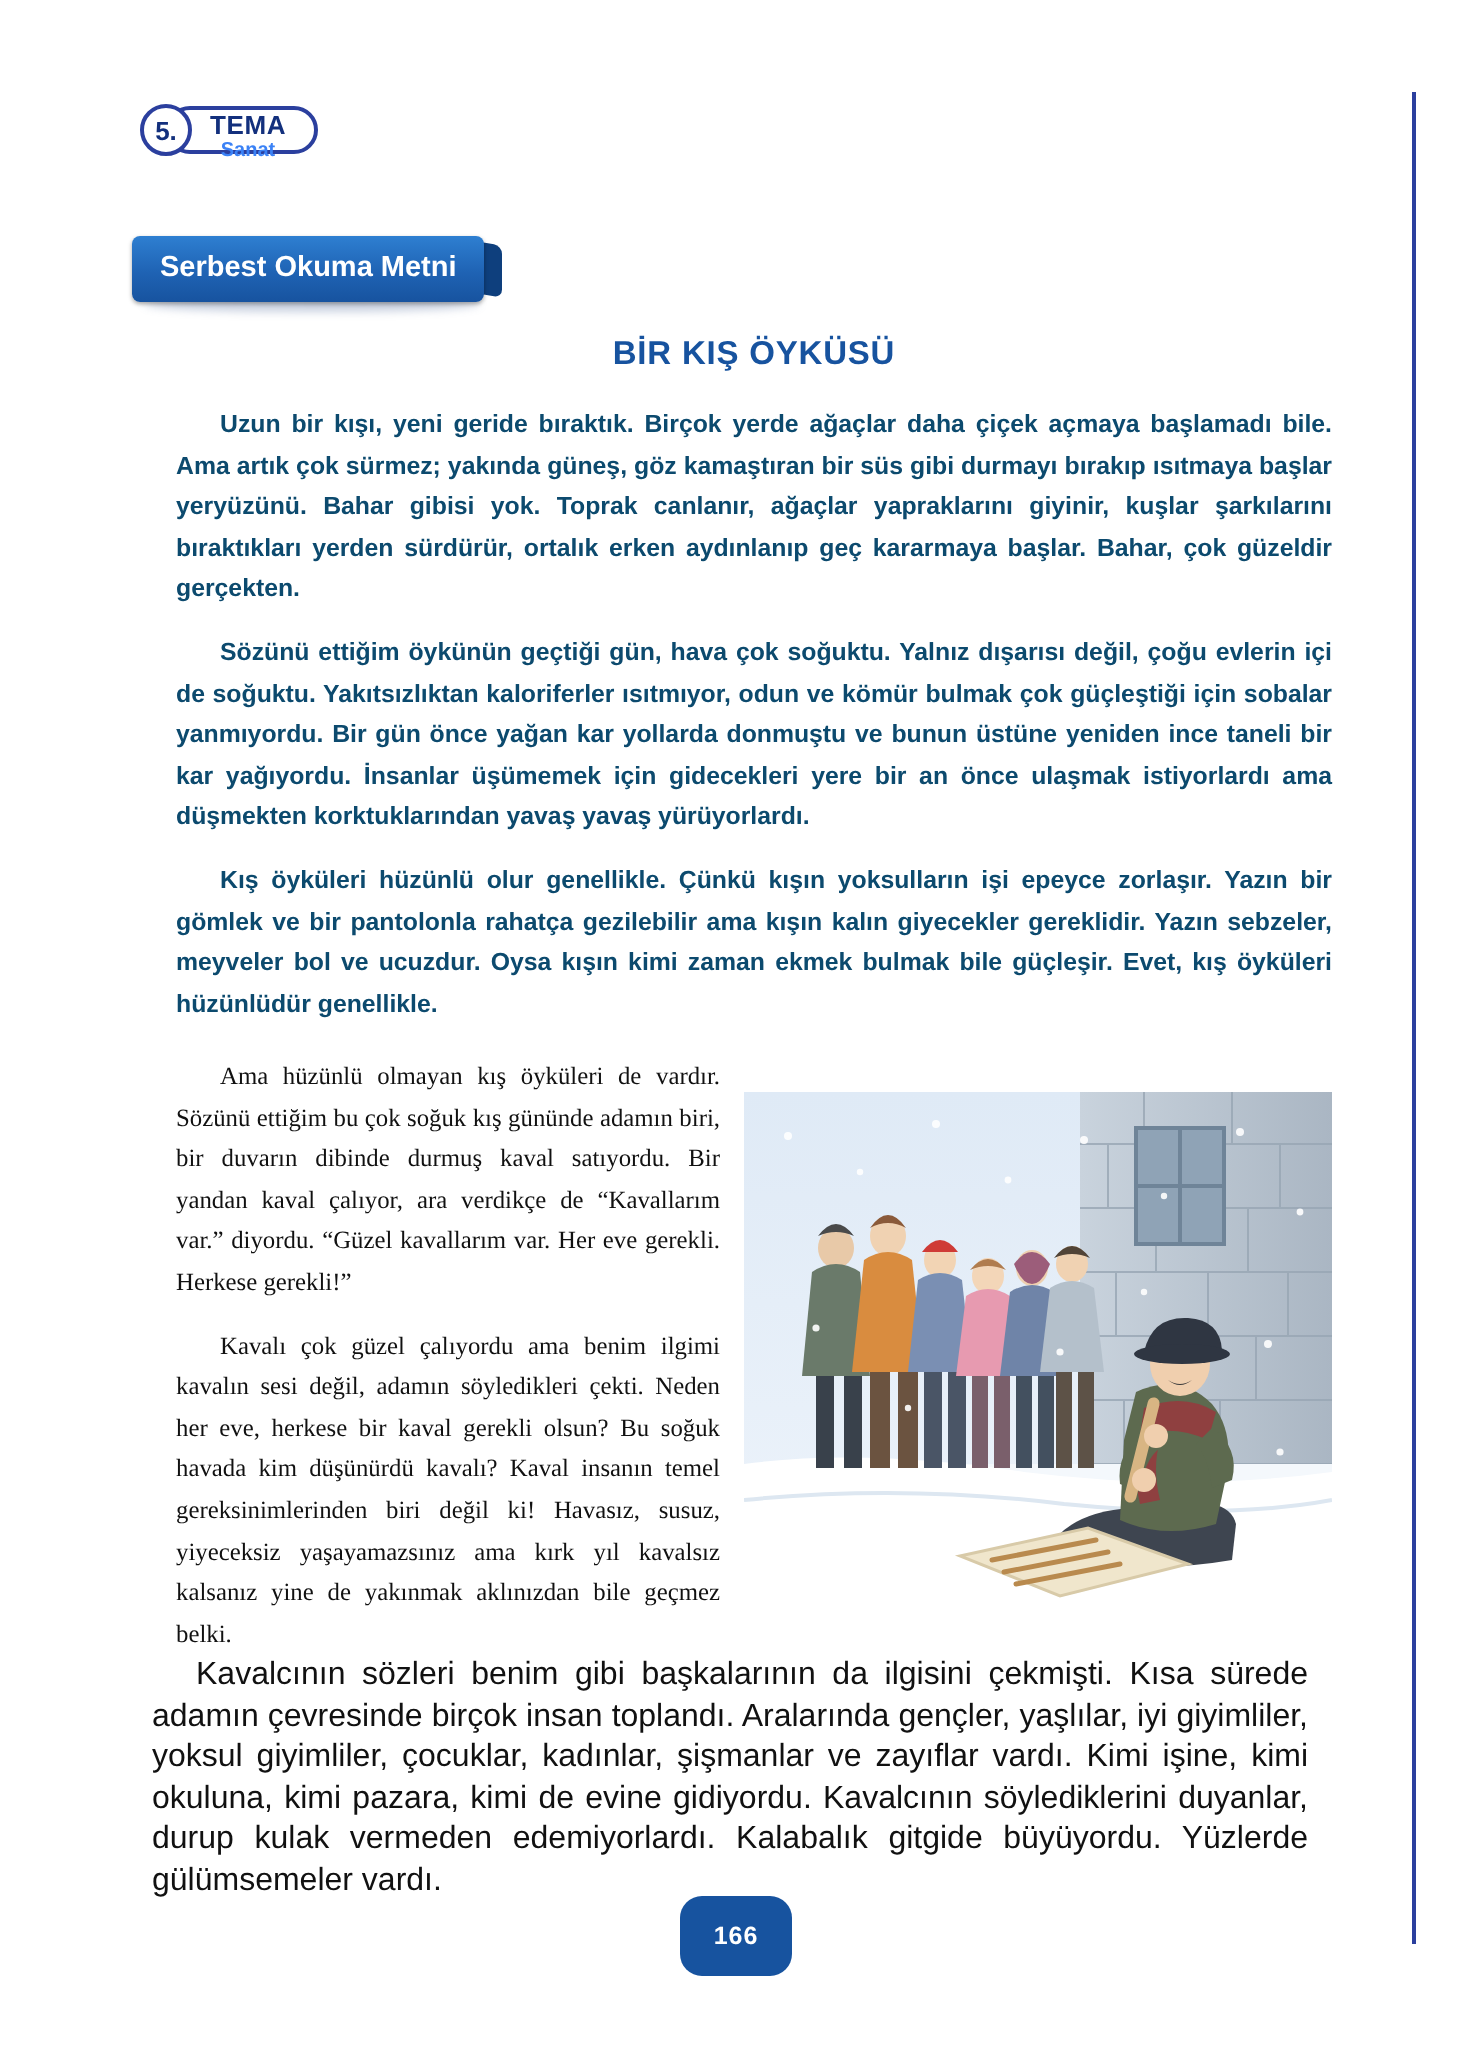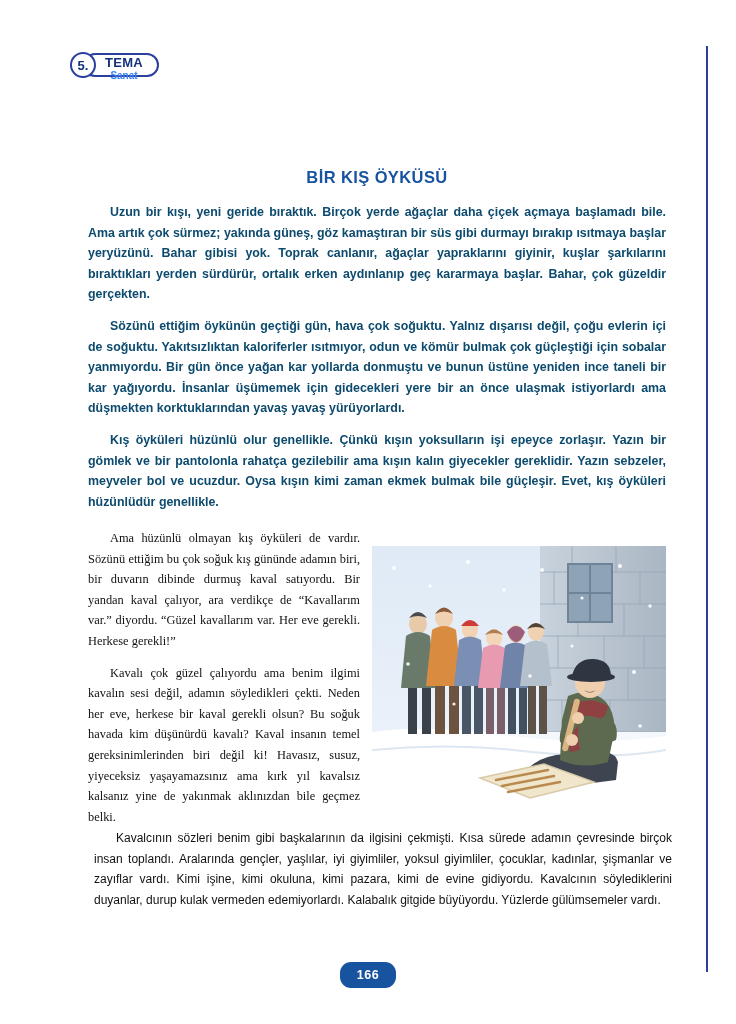--- a/index.html
+++ b/index.html
@@ -164,24 +164,24 @@
     text-align: justify;
     color: #111111;
   }
   .wrap-col p {
     margin: 0 0 11px 0;
     text-indent: 22px;
     font-family: Liberation Serif, serif;
   }
   .tail-text {
     position: absolute;
-    left: 94px;
+    left: 76px;
     top: 828px;
     width: 578px;
-    font-size: 12px;
+    font-size: 16px;
     line-height: 20.6px;
     text-align: justify;
     color: #111111;
   }
   .tail-text p {
     margin: 0;
     text-indent: 22px;
   }
   
   .illus {
@@ -194,21 +194,21 @@
     background: #eef4fb;
   }
   .illus svg { display: block; }
   
   .page-num {
     position: absolute;
     left: 50%;
     transform: translateX(-50%);
     bottom: 36px;
     width: 56px;
-    height: 26px;
+    height: 40px;
     border-radius: 11px;
     background: #17539f;
     color: #ffffff;
     font-size: 12.5px;
     font-weight: bold;
     display: flex;
     align-items: center;
     justify-content: center;
     letter-spacing: 0.5px;
     text-align: center;
@@ -223,20 +223,24 @@
 
   <div class="tema-header">
     <div class="tema-num-circle">5.</div>
     <div class="tema-pill">
       <span class="tema-word">TEMA</span>
       <span class="tema-sep"></span>
       <span class="tema-sub">Sanat</span>
     </div>
   </div>
 
+  <div class="tab-label-wrap">
+    <div class="tab-shadow"></div>
+    <div class="tab-label">Serbest Okuma Metni</div>
+  </div>
 
   <div class="doc-title">BİR KIŞ ÖYKÜSÜ</div>
 
   <div class="body-text">
     <p>Uzun bir kışı, yeni geride bıraktık. Birçok yerde ağaçlar daha çiçek açmaya başlamadı bile. Ama artık çok sürmez; yakında güneş, göz kamaştıran bir süs gibi durmayı bırakıp ısıtmaya başlar yeryüzünü. Bahar gibisi yok. Toprak canlanır, ağaçlar yapraklarını giyinir, kuşlar şarkılarını bıraktıkları yerden sürdürür, ortalık erken aydınlanıp geç kararmaya başlar. Bahar, çok güzeldir gerçekten.</p>
     <p>Sözünü ettiğim öykünün geçtiği gün, hava çok soğuktu. Yalnız dışarısı değil, çoğu evlerin içi de soğuktu. Yakıtsızlıktan kaloriferler ısıtmıyor, odun ve kömür bulmak çok güçleştiği için sobalar yanmıyordu. Bir gün önce yağan kar yollarda donmuştu ve bunun üstüne yeniden ince taneli bir kar yağıyordu. İnsanlar üşümemek için gidecekleri yere bir an önce ulaşmak istiyorlardı ama düşmekten korktuklarından yavaş yavaş yürüyorlardı.</p>
     <p>Kış öyküleri hüzünlü olur genellikle. Çünkü kışın yoksulların işi epeyce zorlaşır. Yazın bir gömlek ve bir pantolonla rahatça gezilebilir ama kışın kalın giyecekler gereklidir. Yazın sebzeler, meyveler bol ve ucuzdur. Oysa kışın kimi zaman ekmek bulmak bile güçleşir. Evet, kış öyküleri hüzünlüdür genellikle.</p>
   </div>
 
   <div class="wrap-col">

